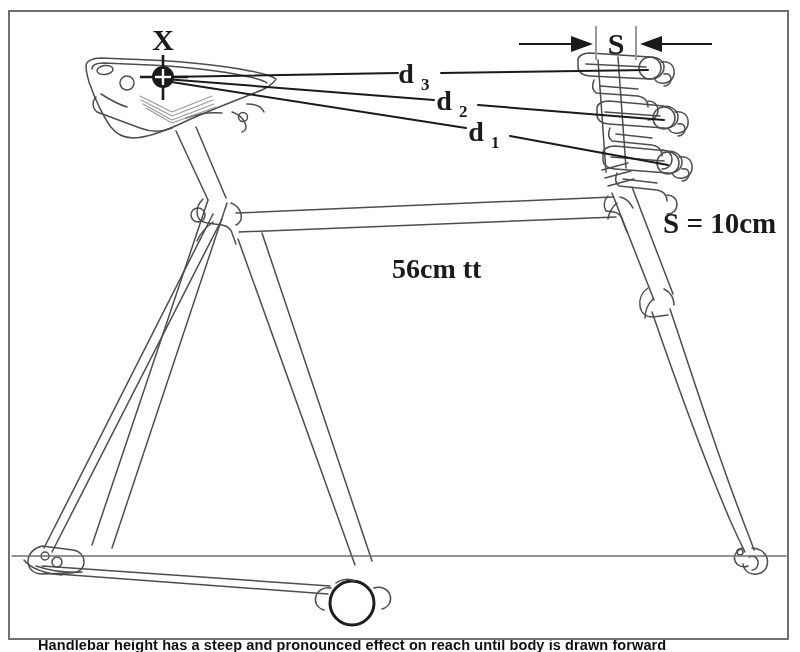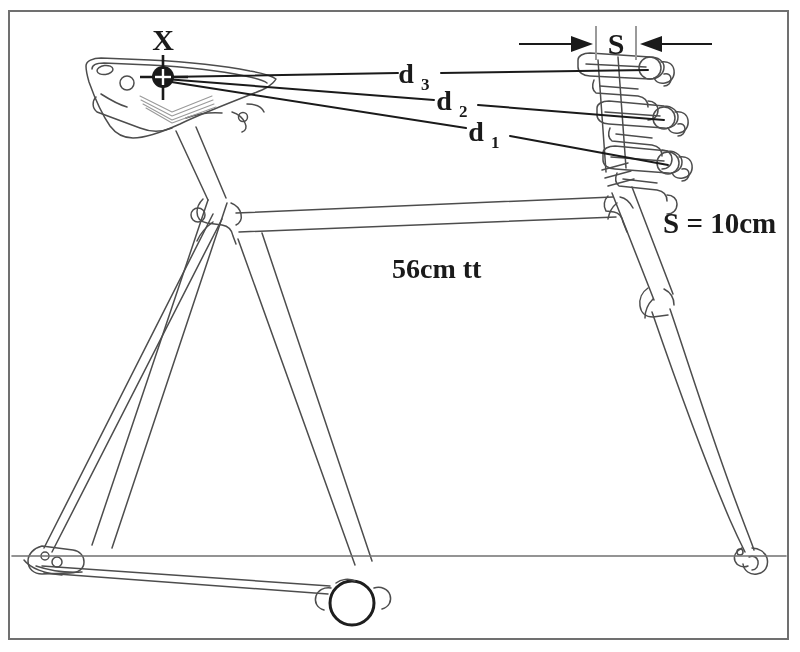--- a/index.html
+++ b/index.html
@@ -290,14 +290,17 @@
         <text x="491" y="148" font-size="17" font-weight="bold">1</text>
       </g>
 
       <text x="663" y="233" font-size="29" font-weight="bold">S = 10cm</text>
 
       <text x="392" y="278" font-size="28" font-weight="bold">56cm tt</text>
     </g>
 
   </svg>
 
+  <div class="caption-strip">
+    <div class="caption-text">Handlebar height has a steep and pronounced effect on reach until body is drawn forward</div>
+  </div>
 
 </div>
 
 </body></html>

